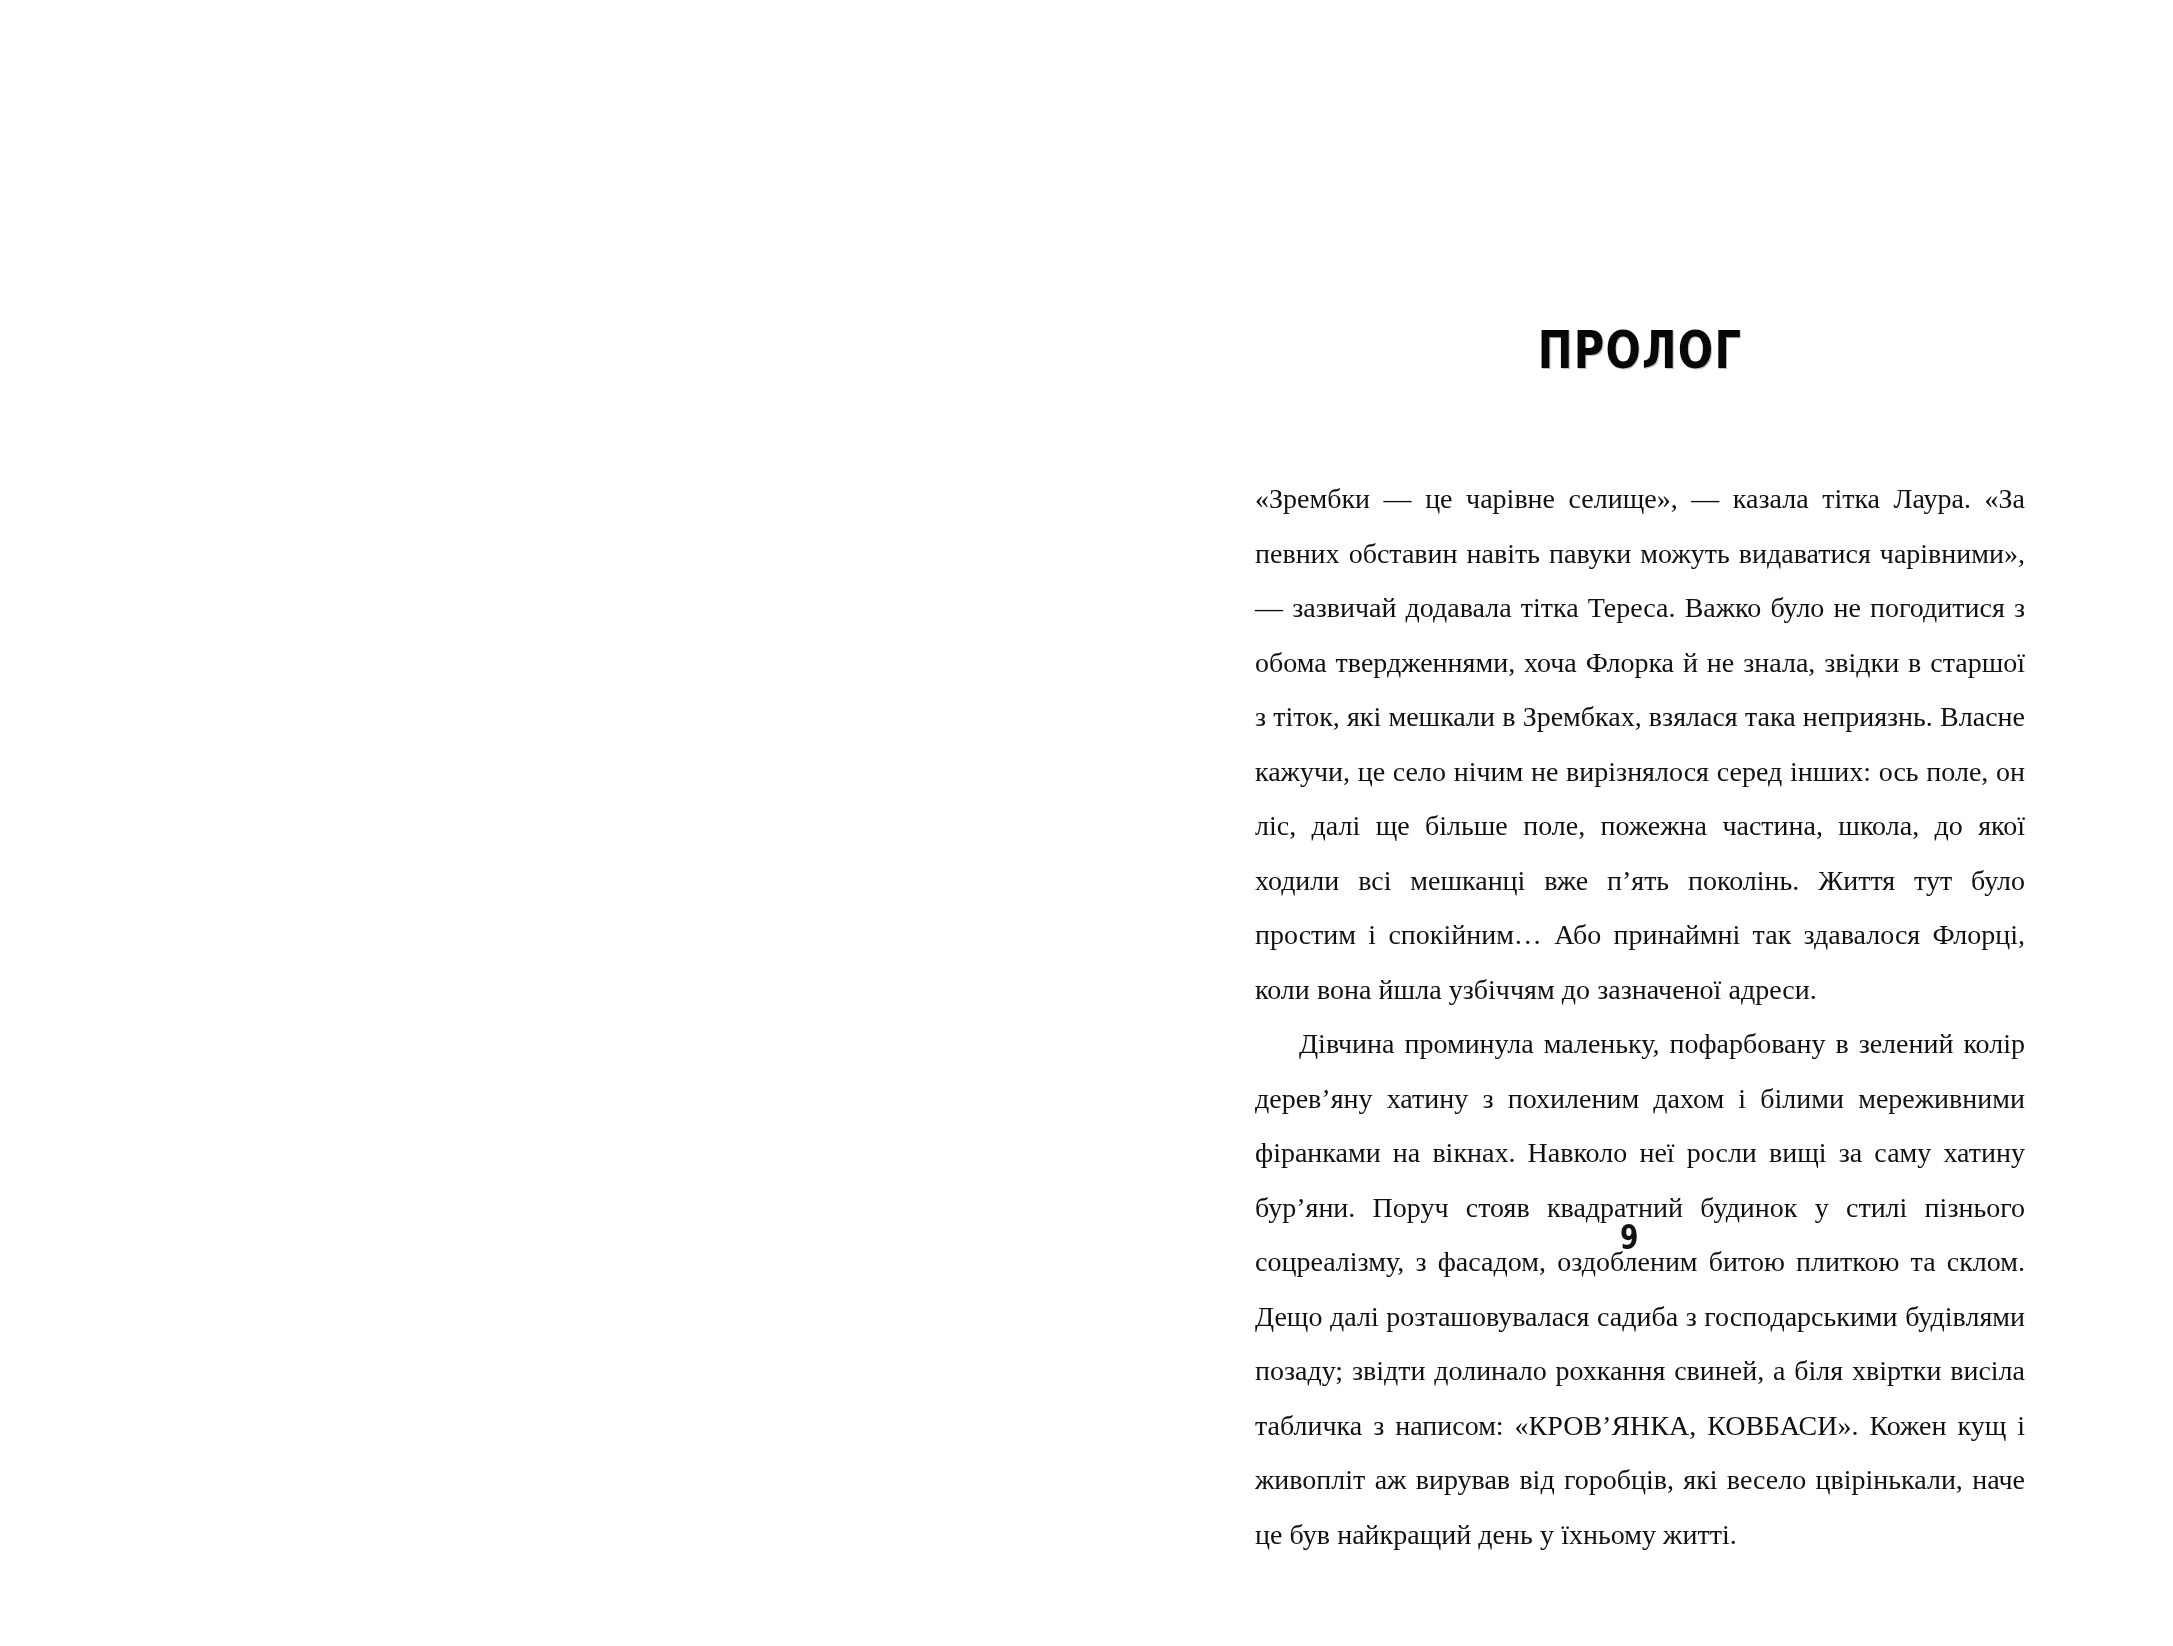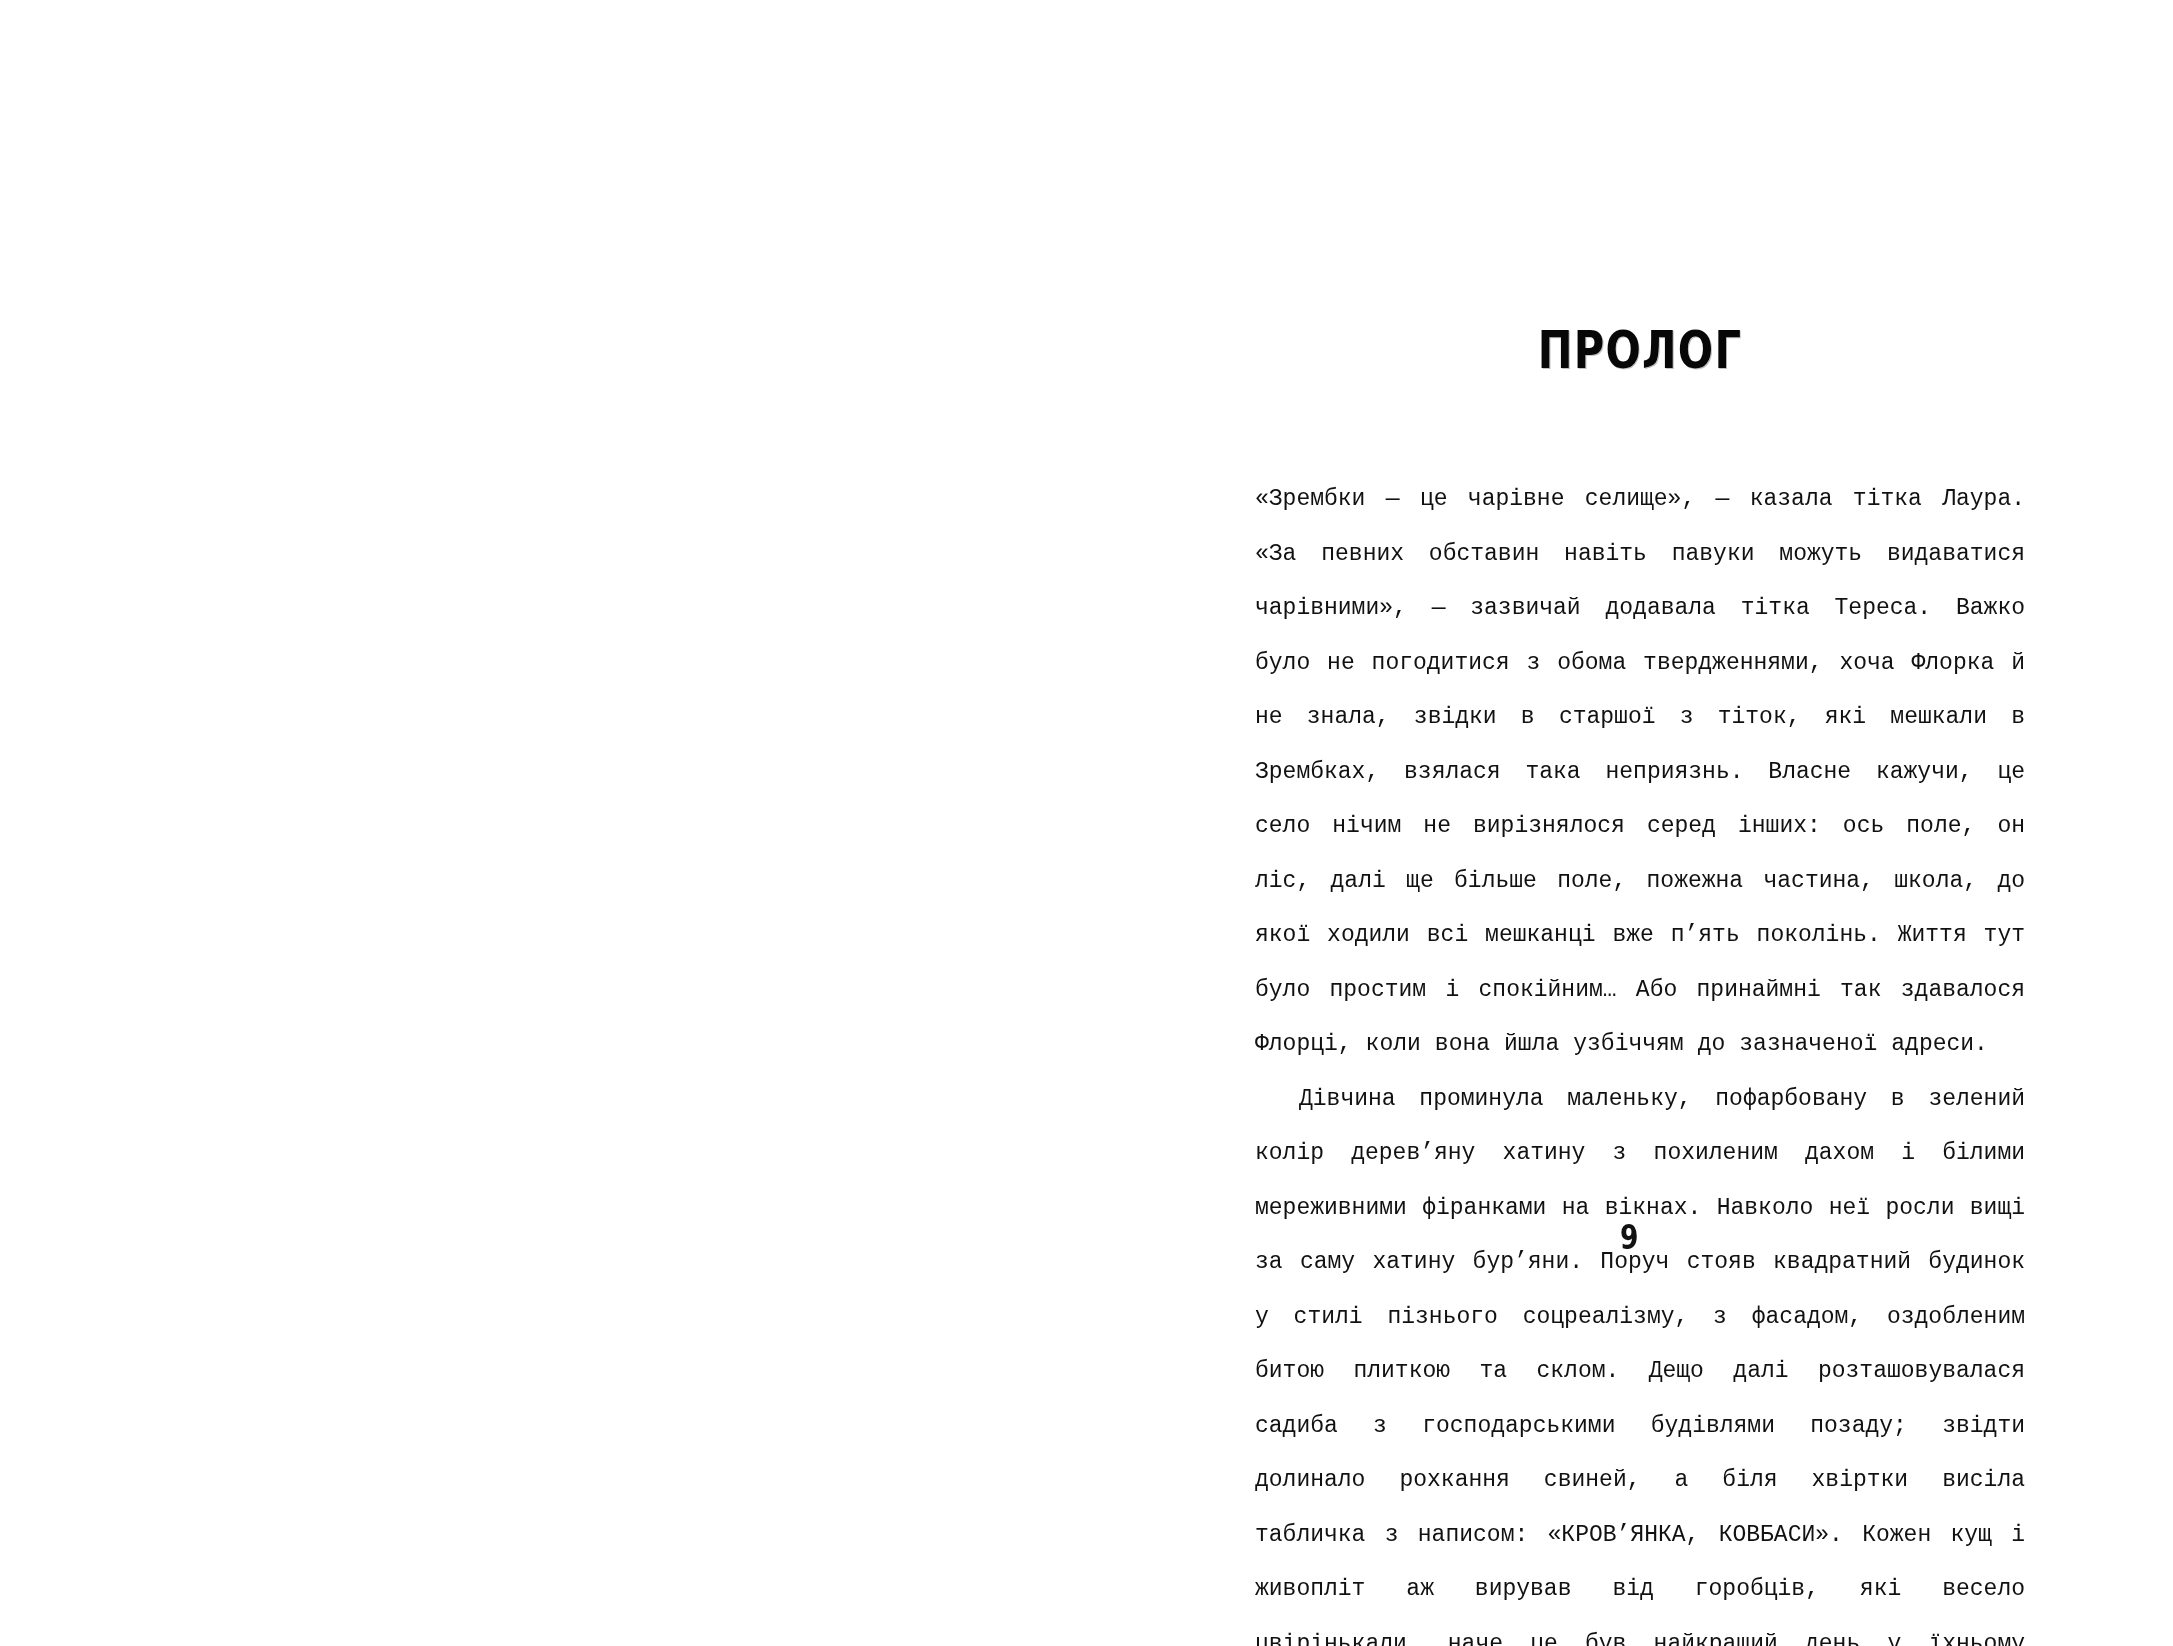--- a/index.html
+++ b/index.html
@@ -66,26 +66,25 @@
       0.5px -0.5px 0 rgba(255,255,255,0.18),
       1px 0.5px 0 rgba(0,0,0,0.30);
     filter: contrast(1.12);
   }
 
   
   .body-par {
     margin: 0;
     text-align: justify;
     text-align-last: left;
-    font-size: 23px;
+    font-size: 28px;
     line-height: 54.5px;
     color: #111111;
     word-spacing: 0.2px;
     hyphens: manual;
-    font-family: Liberation Mono, monospace;
   }
 
   .body-par + .body-par {
     text-indent: 44px;
   }
 
   
   .folio {
     position: absolute;
     left: 0;

